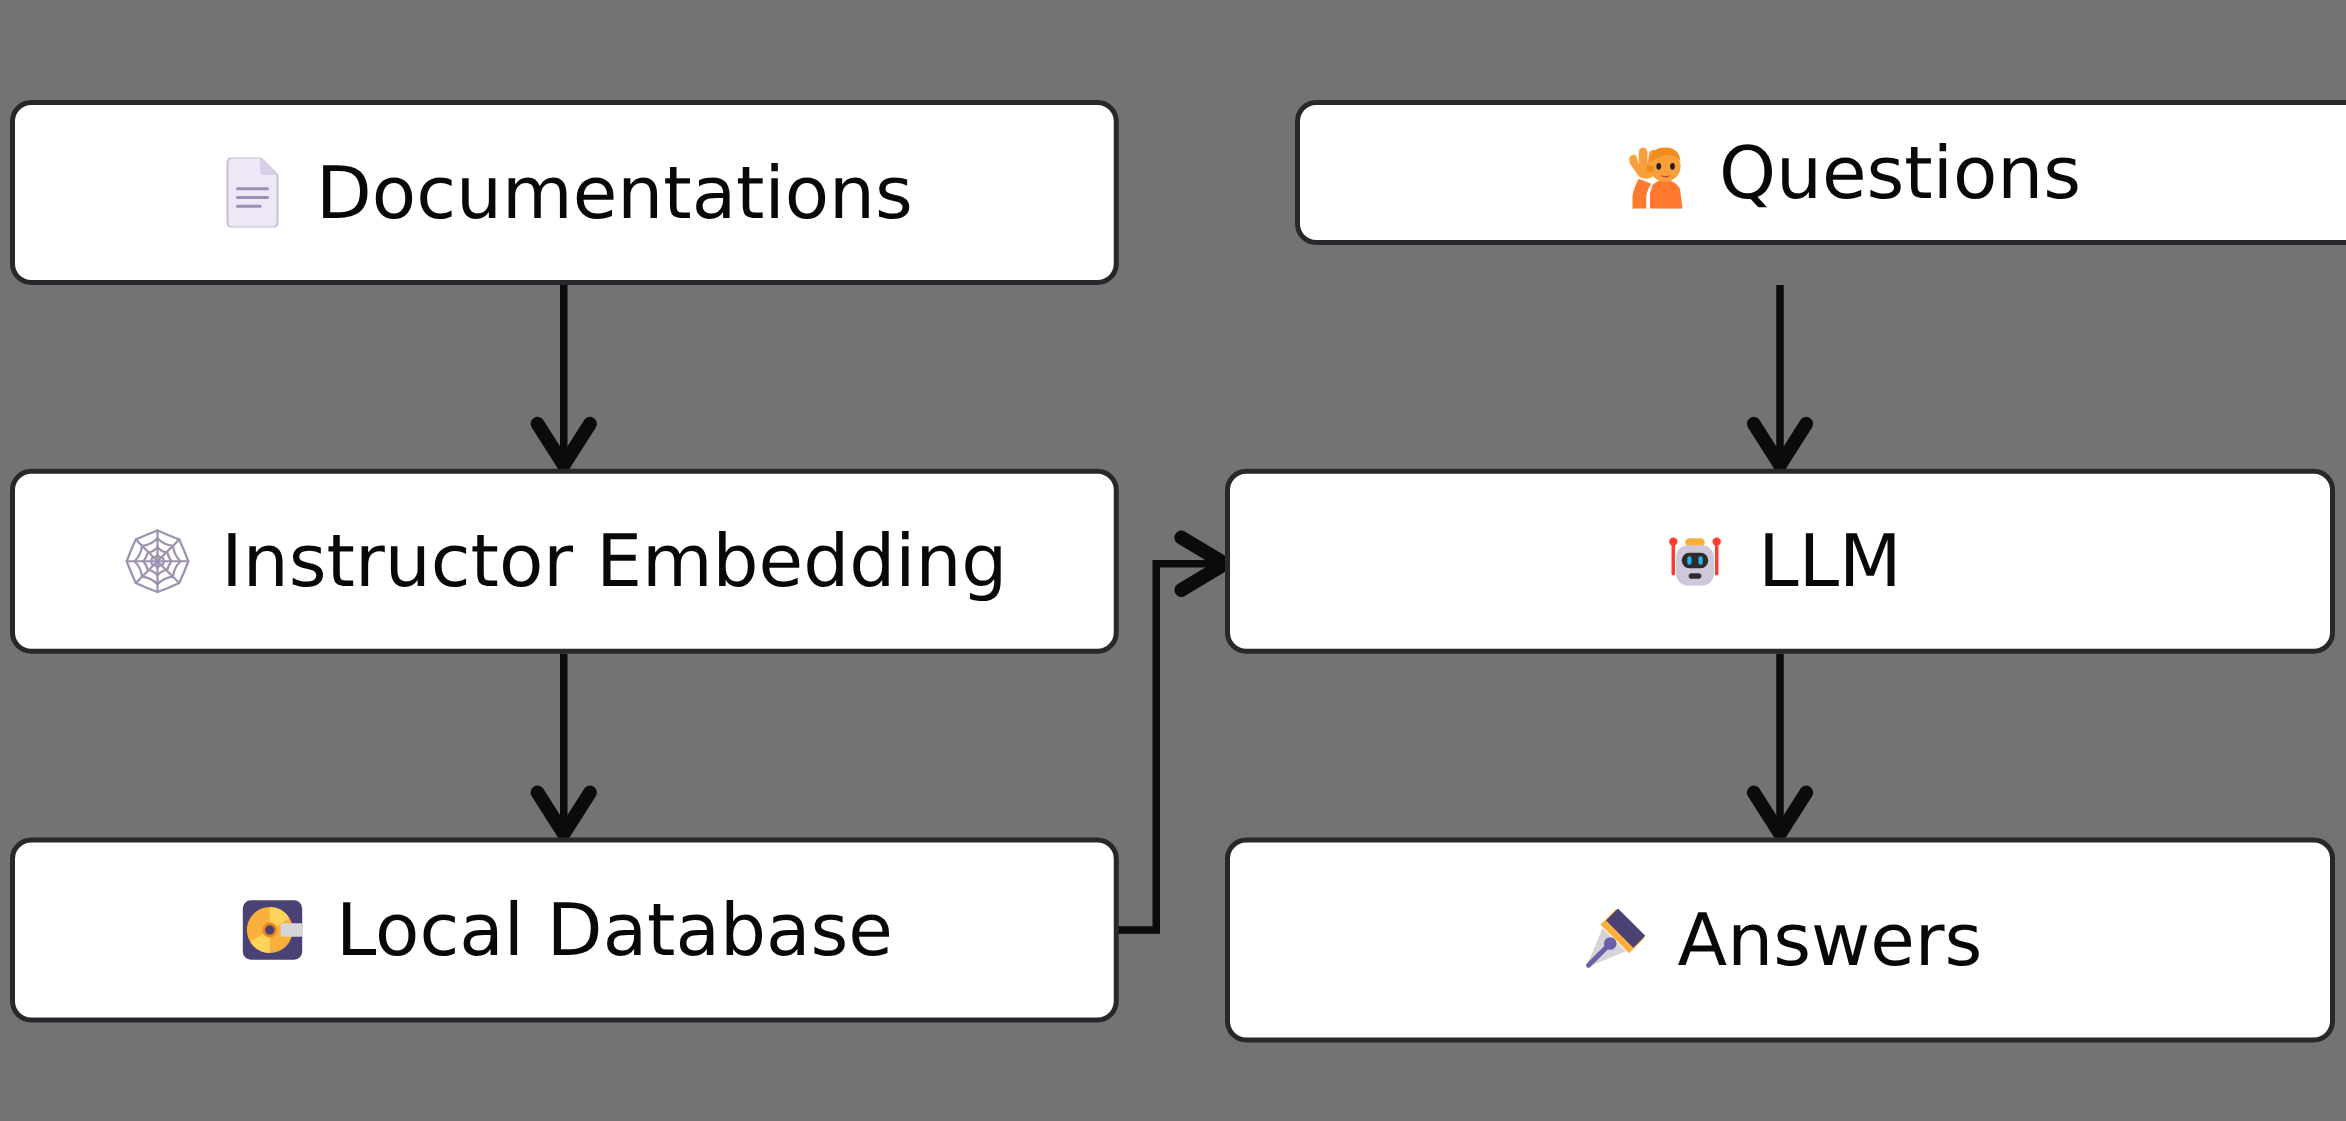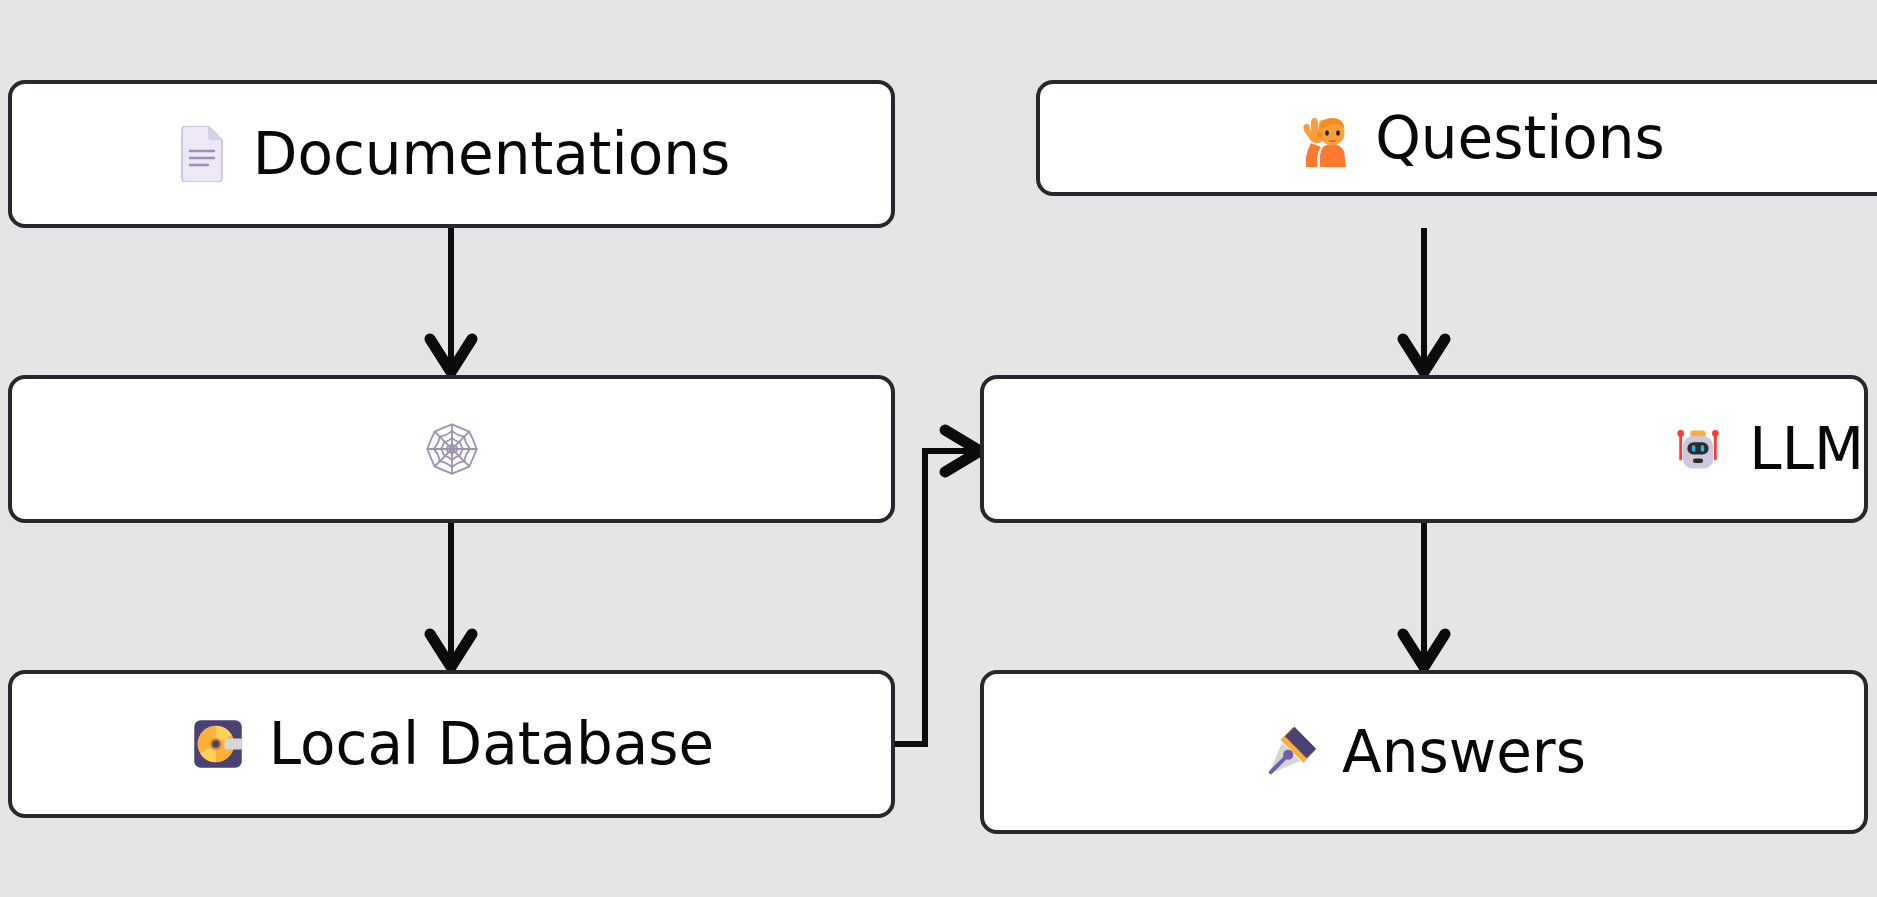--- a/index.html
+++ b/index.html
@@ -7,21 +7,21 @@
     padding: 0;
     background: #ffffff;
   }
   body {
     font-family: "DejaVu Sans", sans-serif;
   }
   #canvas {
     position: relative;
     width: 1877px;
     height: 897px;
-    background: #e5e5e5;
+    background: #737373;
     overflow: hidden;
   }
   .node {
     position: absolute;
     box-sizing: border-box;
     border: 4px solid #26282B;
     border-radius: 17px;
     background: #ffffff;
     display: flex;
     align-items: center;
@@ -41,21 +41,21 @@
     font-size: 58px;
     color: #080808;
     font-family: "DejaVu Sans", sans-serif;
     letter-spacing: 0px;
     white-space: nowrap;
   }
   
   #node-documentations { left: 8px;   top: 80px;  width: 887px; height: 148px; }
   #node-questions      { left: 1036px; top: 80px;  width: 888px; height: 116px; }
   #node-instructor     { left: 8px;   top: 375px; width: 887px; height: 148px; }
-  #node-llm            { left: 980px; top: 375px; width: 888px; height: 148px; justify-content: flex-end; }
+  #node-llm            { left: 980px; top: 375px; width: 888px; height: 148px; }
   #node-database       { left: 8px;   top: 670px; width: 887px; height: 148px; justify-content: center; }
   #node-answers        { left: 980px; top: 670px; width: 888px; height: 164px; }
 
   .edge-layer {
     position: absolute;
     left: 0;
     top: 0;
     width: 1877px;
     height: 897px;
     pointer-events: none;
@@ -165,20 +165,21 @@
           <line x1="50" y1="50" x2="19" y2="19"></line>
 
           <path d="M50 17 Q58 26 72 28 Q74 42 83 50 Q74 58 72 72 Q58 74 50 83 Q42 74 28 72 Q26 58 17 50 Q26 42 28 28 Q42 26 50 17 Z"></path>
           <path d="M50 30 Q55 36 64 38 Q66 45 70 50 Q66 55 64 62 Q55 64 50 70 Q45 64 36 62 Q34 55 30 50 Q34 45 36 38 Q45 36 50 30 Z"></path>
           <path d="M50 41 Q53 45 58 46 Q59 48 59 50 Q59 52 58 54 Q53 55 50 59 Q47 55 42 54 Q41 52 41 50 Q41 48 42 46 Q47 45 50 41 Z"></path>
 
           <path d="M50 6 Q64 12 81 19 Q88 34 94 50 Q88 66 81 81 Q66 88 50 94 Q34 88 19 81 Q12 66 6 50 Q12 34 19 19 Q34 12 50 6 Z"></path>
         </g>
       </svg>
     </span>
+    <span class="node-label">Instructor Embedding</span>
   </div>
 
   <div class="node" id="node-llm">
     <span class="node-icon">
       <svg class="glyph" width="56" height="56" viewBox="0 0 100 100" xmlns="http://www.w3.org/2000/svg">
 
         <g stroke="#FF3B30" stroke-width="5" stroke-linecap="round">
           <line x1="19" y1="24" x2="19" y2="68"></line>
           <line x1="81" y1="24" x2="81" y2="68"></line>
         </g>

